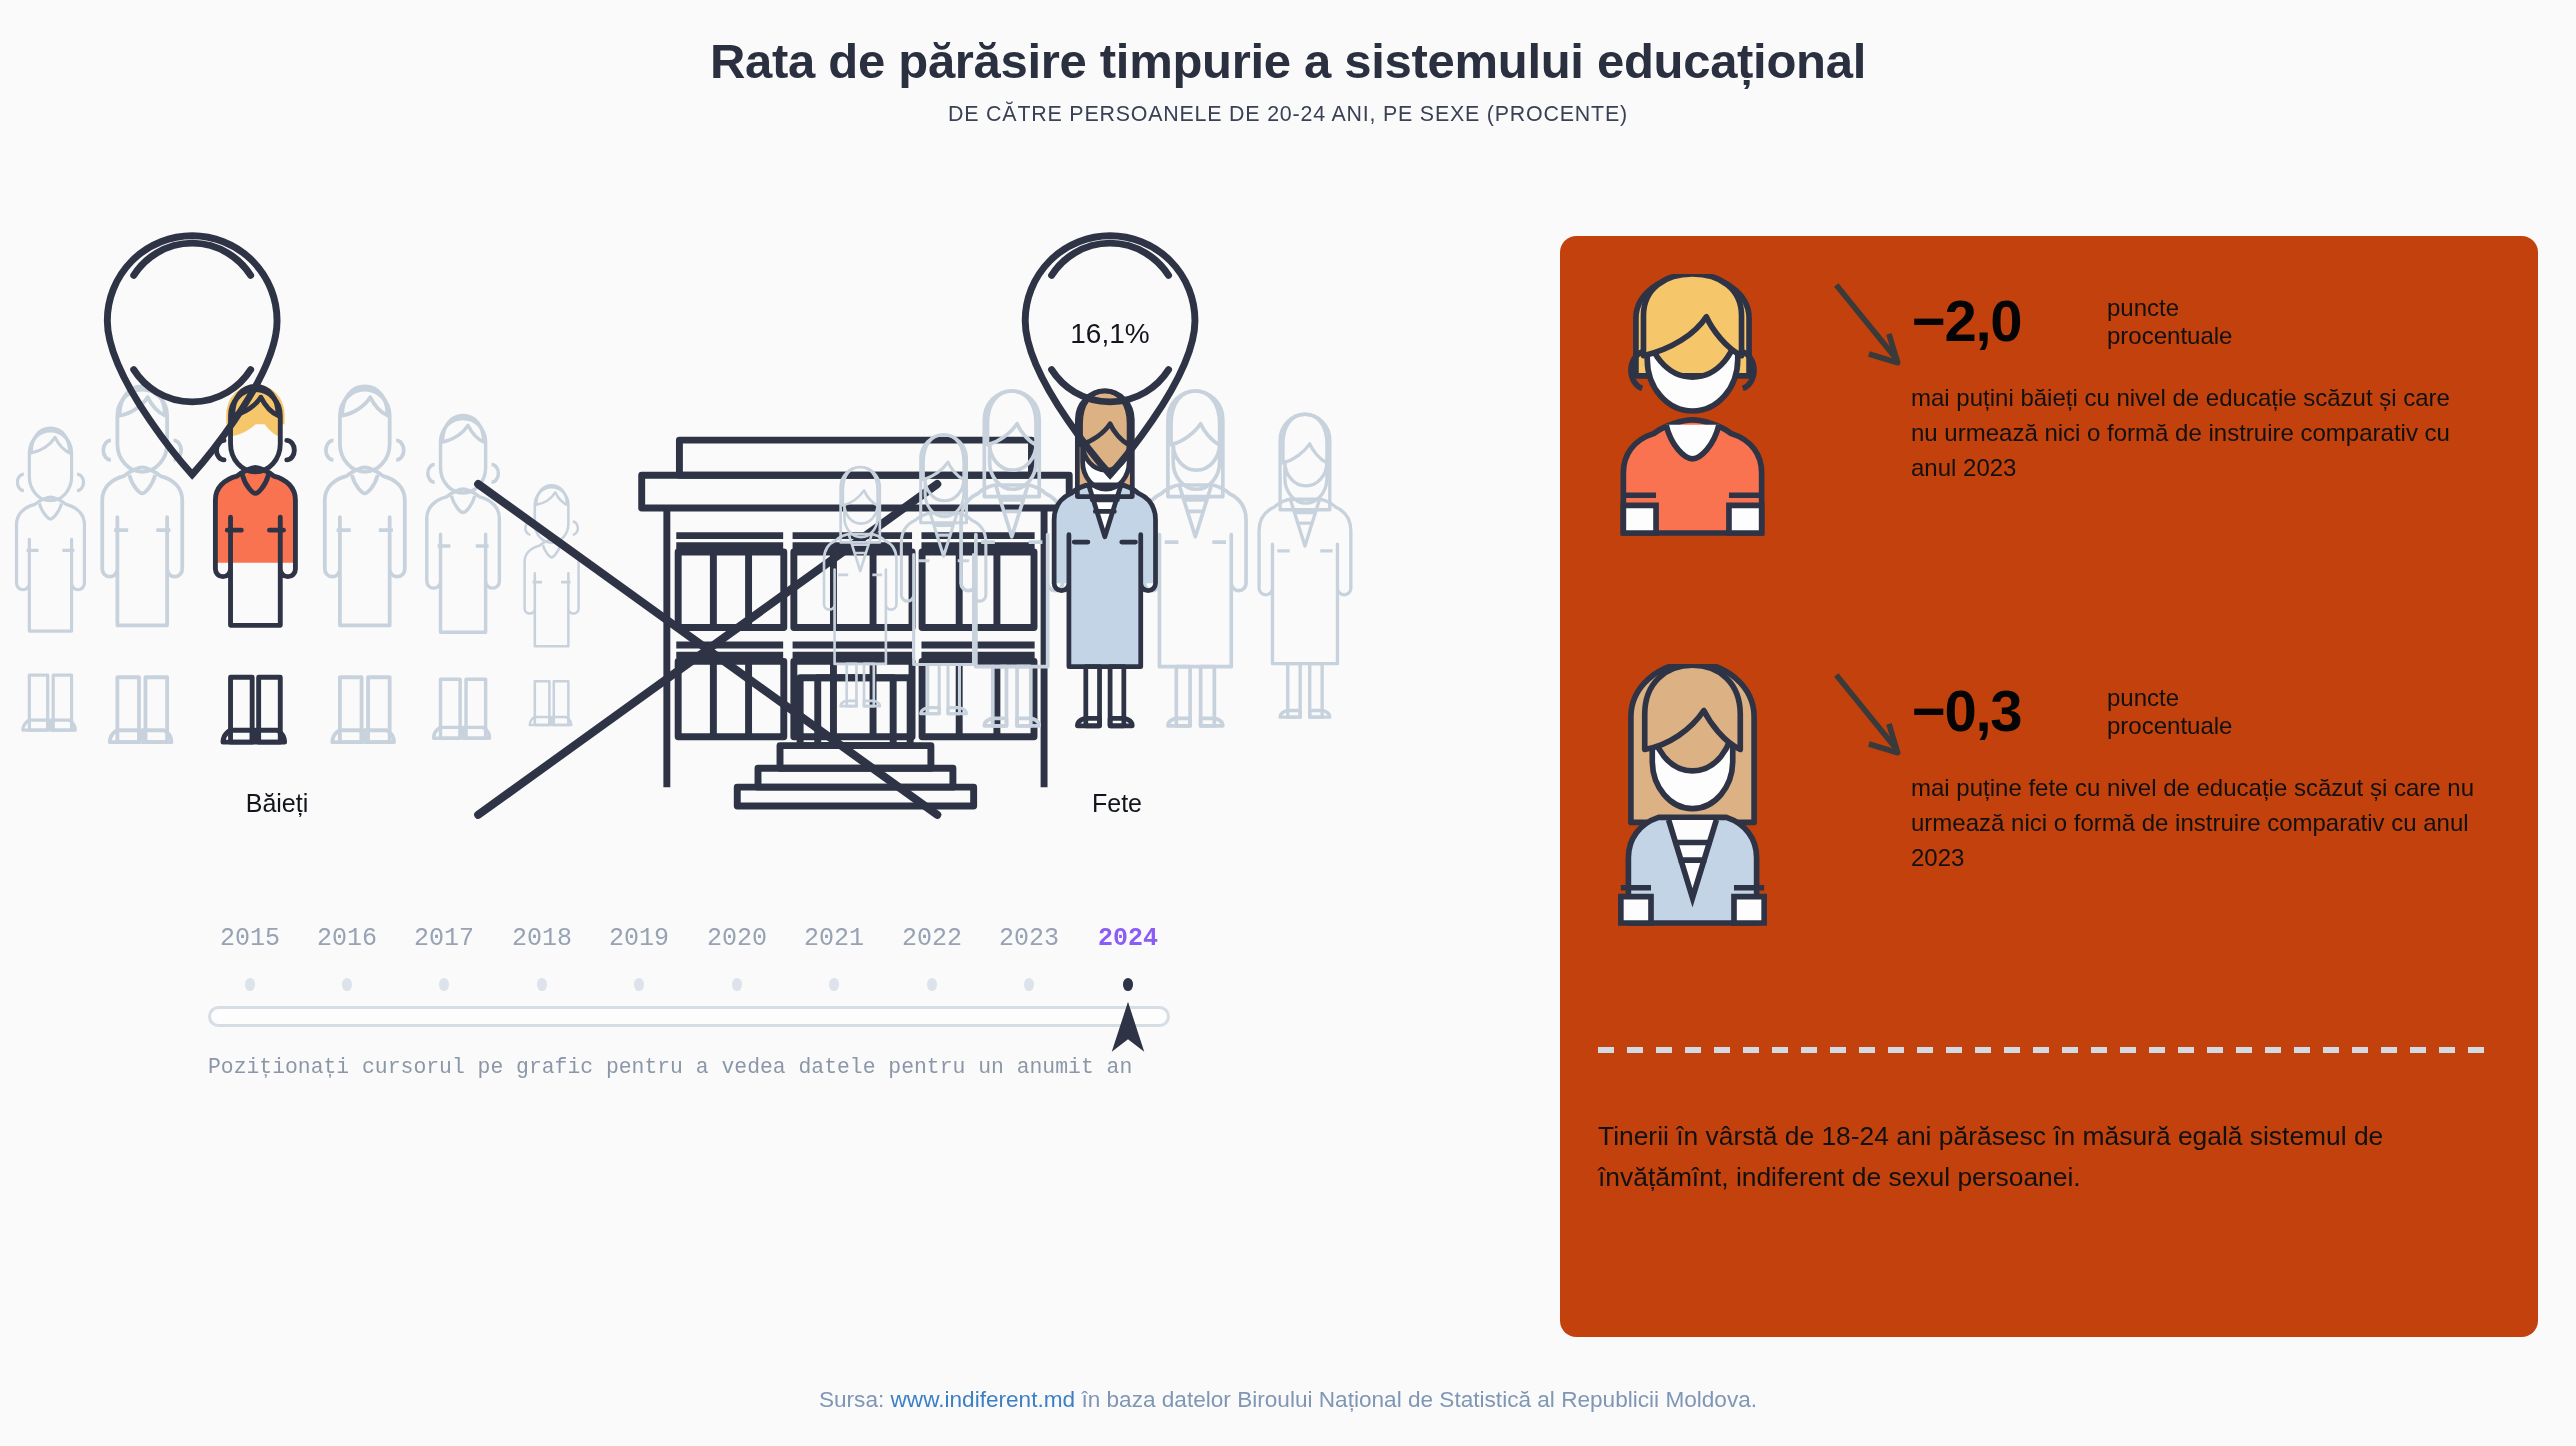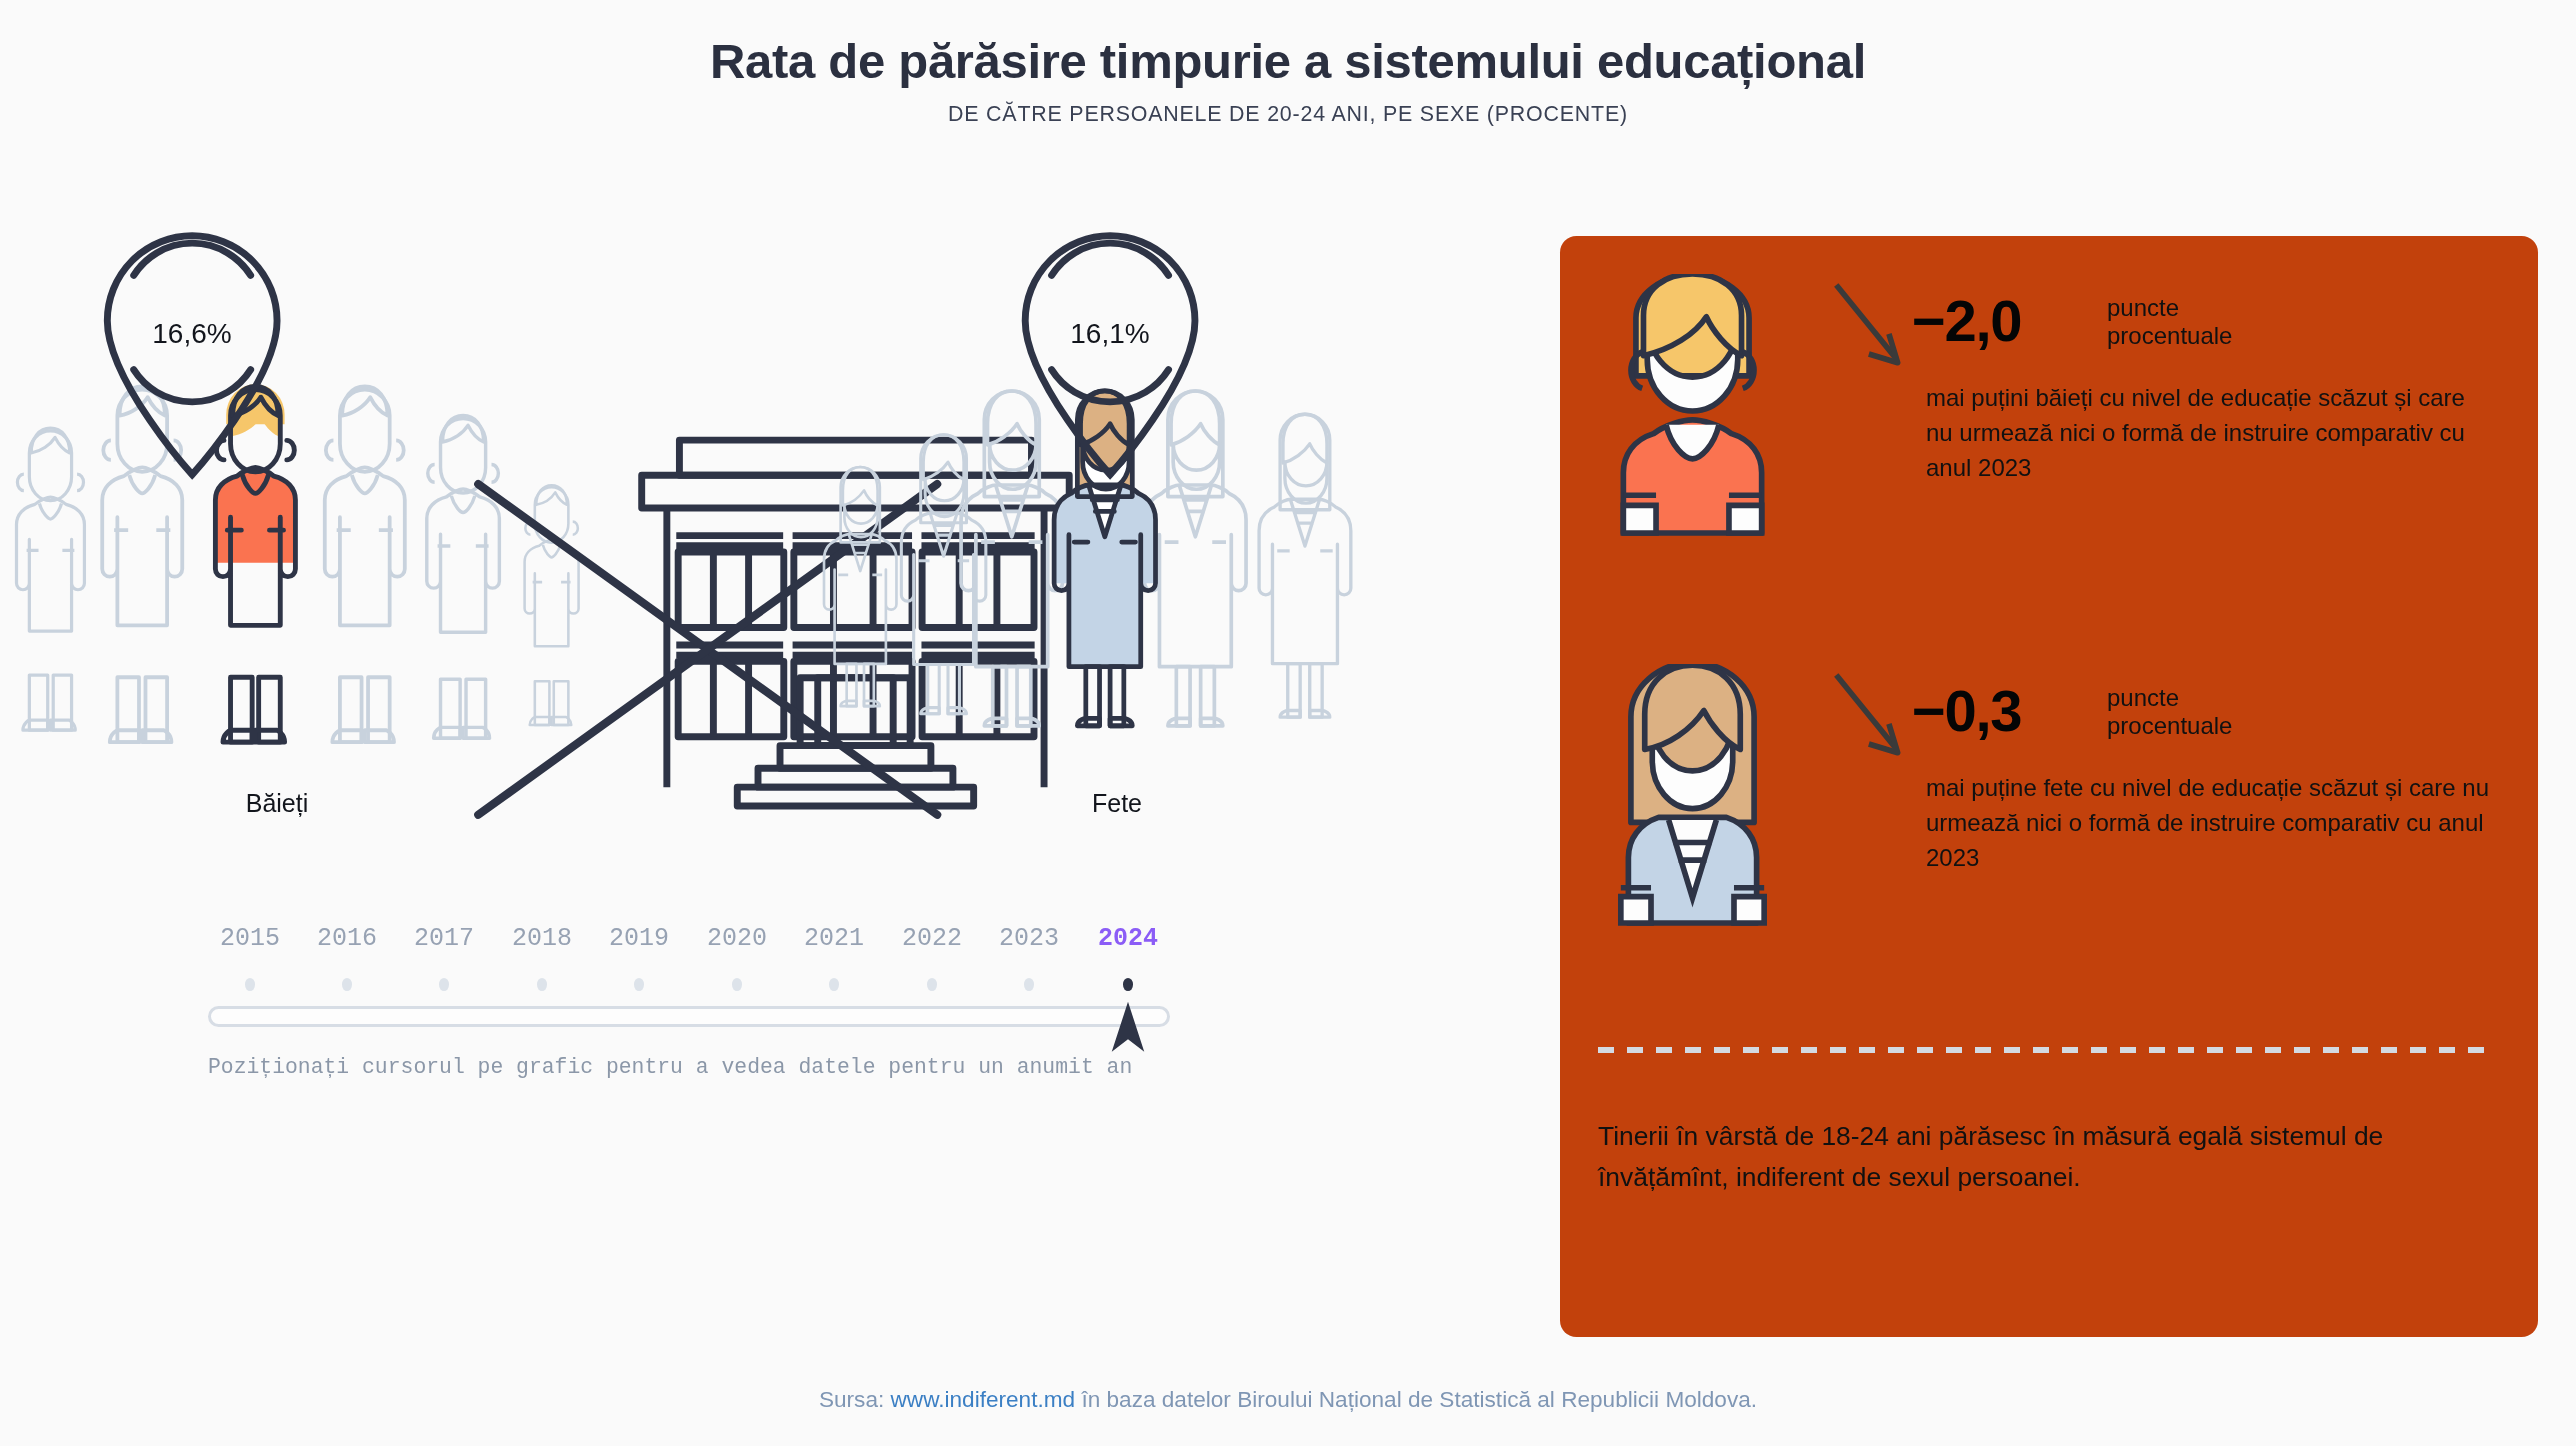--- a/index.html
+++ b/index.html
@@ -66,21 +66,21 @@
   .stat .arrow{position:absolute;left:233px;top:6.3px;width:82px;height:94px;}
   .stat .big{
     position:absolute;left:314px;top:12.6px;
     font-size:58px;font-weight:bold;color:#050505;letter-spacing:-1.3px;white-space:nowrap;
   }
   .stat .unit{
     position:absolute;left:509px;top:20px;
     font-size:24px;line-height:1.18;color:#111;white-space:nowrap;
   }
   .stat .desc{
-    position:absolute;left:328px;top:107px;width:566px;
+    position:absolute;left:313px;top:107px;width:566px;
     font-size:24px;line-height:1.45;color:#111;
   }
   .dashes{
     position:absolute;left:38px;width:899px;height:6.3px;top:811px;
     background:repeating-linear-gradient(to right,#d3dae3 0 16.4px,transparent 16.4px 29px);
   }
   .conclusion{
     position:absolute;left:38px;top:880px;width:893px;
     font-size:26.4px;line-height:1.55;color:#111;
   }
@@ -219,23 +219,20 @@
       <path d="M212,438 a110,110 0 0 1 186,0"></path>
       <path d="M212,588 a110,110 0 0 0 186,0"></path>
     </g>
     <g stroke="#2e3446" stroke-width="11" fill="none" stroke-linecap="round">
       <path d="M1900,510 a135,135 0 1 0 -270,0 c0,95 135,245 135,245 c0,0 135,-150 135,-245 z"></path>
       <path d="M1672,438 a110,110 0 0 1 186,0"></path>
       <path d="M1672,588 a110,110 0 0 0 186,0"></path>
     </g>
   </svg>
 
-  <div class="pin" style="left:107px;top:248px;">
-    <div class="pv">16,6%</div>
-  </div>
   <div class="pin" style="left:1025px;top:248px;">
     <div class="pv">16,1%</div>
   </div>
 
   <div class="grouplabel" style="left:151px;top:789px;">Băieți</div>
   <div class="grouplabel" style="left:991px;top:789px;">Fete</div>
 
   <div class="slider">
     <div class="years">
       <span class="yr" style="left:42px;">2015</span>

